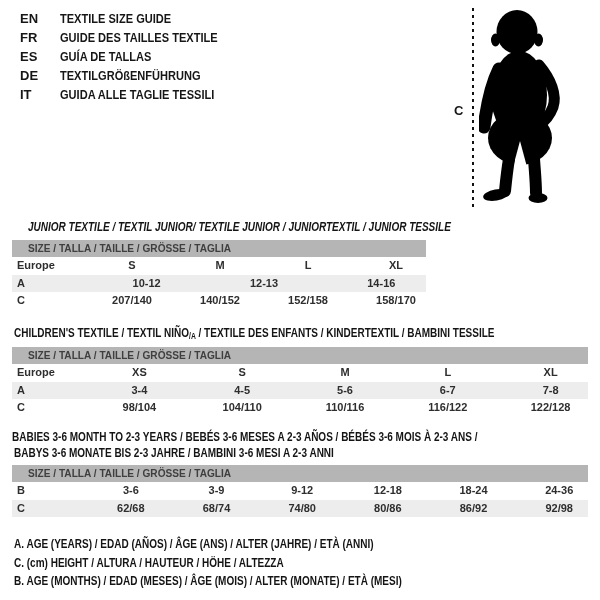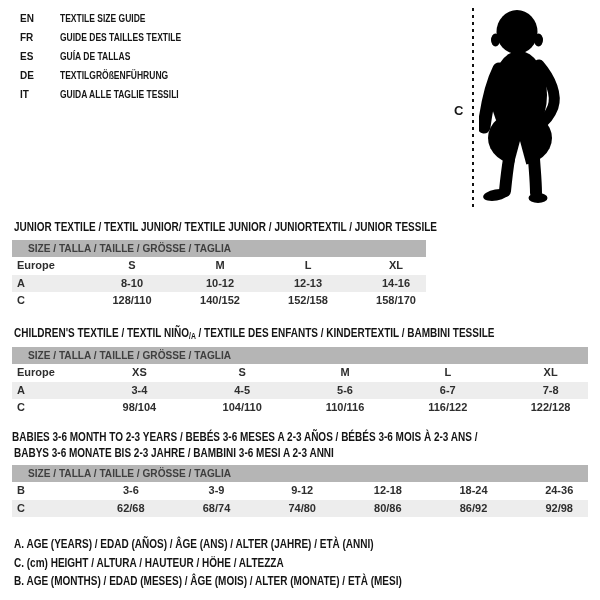--- a/index.html
+++ b/index.html
@@ -4,35 +4,35 @@
 <style>
   html,body { margin:0; padding:0; background:#fff; }
   #canvas {
     position:relative; width:600px; height:600px; background:#fff;
     font-family:"Liberation Sans", sans-serif; color:var(--text,#262626);
     overflow:hidden;
   }
 
   
   .lang-block { position:absolute; left:20px; top:9px; }
-  .lang-row { display:flex; height:19px; line-height:19px; font-weight:bold; font-size:10px; color:#161616; }
+  .lang-row { display:flex; height:19px; line-height:19px; font-weight:bold; font-size:13px; color:#161616; }
   .lang-code { width:40px; flex:0 0 40px; }
   .lang-title { white-space:nowrap; display:inline-block; transform:scaleX(0.85); transform-origin:0 50%; }
 
   
   .dash-line { position:absolute; left:471px; top:8px; }
   .measure-c { position:absolute; left:454px; top:103px; font-weight:bold; font-size:13px; color:#161616; }
   .baby { position:absolute; left:479px; top:9px; }
 
   
   .sec-title { position:absolute; white-space:nowrap; }
   .title-text { display:inline-block; font-size:12.5px; font-weight:bold; color:#141414;
                 white-space:nowrap; transform:scaleX(0.80); transform-origin:0 0; }
   .subscript { font-size:0.68em; vertical-align:-0.25em; }
-  #sec1-title { left:14px; top:217px; }
+  #sec1-title { left:28px; top:217px;font-style:italic; }
   #sec2-title { left:14px; top:323px; }
   #sec3-title-l1 { left:12px; top:427px; }
   #sec3-title-l2 { left:14px; top:443px; }
 
   
   .size-table { position:absolute; }
   #table1 { left:12px; top:240px; width:414px; }
   #table2 { left:12px; top:347px; width:576px; }
   #table3 { left:12px; top:465px; width:576px; }
   .size-bar { height:17px; line-height:17px; background:var(--size-header-bg,#b5b5b5);
@@ -113,28 +113,27 @@
     <div>
         <div class="trow">
           <div class="tcell label">Europe</div>
           <div class="tcell">S</div>
           <div class="tcell">M</div>
           <div class="tcell">L</div>
           <div class="tcell">XL</div>
         </div>
         <div class="trow shade">
           <div class="tcell label">A</div>
-          <div class="tcell">8-10</div>
           <div class="tcell">10-12</div>
           <div class="tcell">12-13</div>
           <div class="tcell">14-16</div>
         </div>
         <div class="trow">
           <div class="tcell label">C</div>
-          <div class="tcell">128/110</div>
+          <div class="tcell">207/140</div>
           <div class="tcell">140/152</div>
           <div class="tcell">152/158</div>
           <div class="tcell">158/170</div>
         </div>
       </div>
   </div>
 
   <div class="sec-title" id="sec2-title">
     <span class="title-text"><span>CHILDREN'S TEXTILE / TEXTIL NIÑO</span><span class="subscript">/A</span><span> / TEXTILE DES ENFANTS / KINDERTEXTIL / BAMBINI TESSILE</span></span>
   </div>

